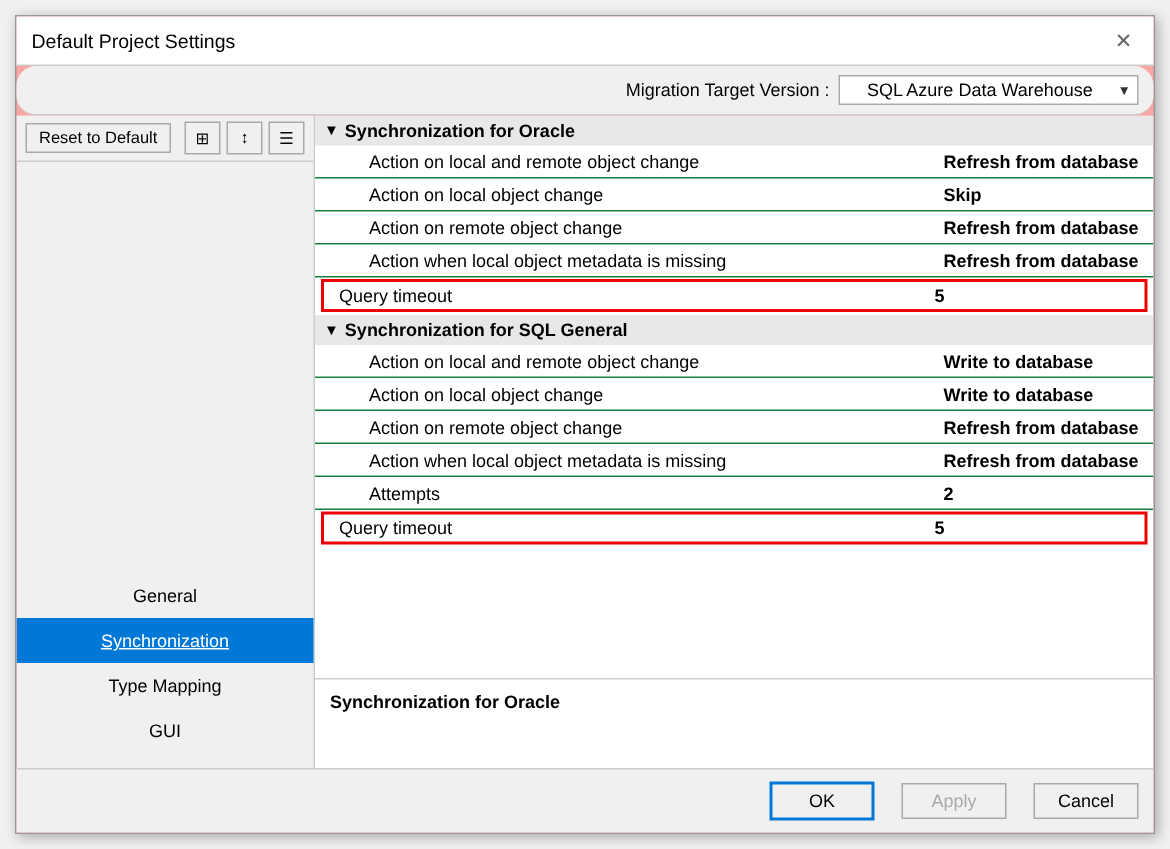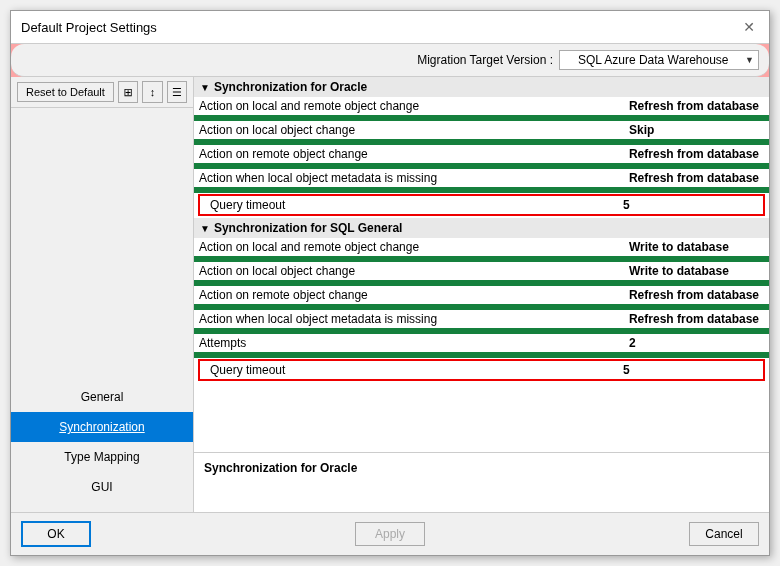--- a/index.html
+++ b/index.html
@@ -85,21 +85,21 @@
       font-size: 9px;
       pointer-events: none;
       color: #333;
     }
     .main-content {
       display: flex;
       flex: 1;
       overflow: hidden;
     }
     .left-panel {
-      width: 183px;
+      width: 199px;
       background: #f0f0f0;
       border-right: 1px solid #ccc;
       display: flex;
       flex-direction: column;
     }
     .toolbar {
       display: flex;
       align-items: center;
       padding: 4px 6px;
       border-bottom: 1px solid #ccc;
@@ -167,23 +167,23 @@
       font-size: 12px;
       cursor: pointer;
     }
     .section-header .chevron {
       margin-right: 4px;
       font-size: 10px;
     }
     .setting-row {
       display: flex;
       align-items: center;
-      padding: 2px 10px 2px 5px;
+      padding: 2px 10px 2px 36px;
       min-height: 22px;
-      border-bottom: 6px solid #15803d;
+      border-bottom: 1px solid #15803d;
     }
     .setting-row.highlighted {
       border: 2px solid #e00;
       margin: 1px 4px;
       padding: 2px 10px;
     }
     .setting-name {
       flex: 1;
       font-size: 12px;
       color: #000;
@@ -204,22 +204,22 @@
     .bottom-section-title {
       font-weight: bold;
       font-size: 12px;
       color: #000;
     }
     .footer {
       background: #f0f0f0;
       border-top: 1px solid #ccc;
       padding: 8px 10px;
       display: flex;
-      justify-content: space-between;
-      gap: 6px;
+      justify-content: flex-end;
+      gap: 18px;
       align-items: center;
     }
     .footer-btn {
       min-width: 70px;
       padding: 4px 12px;
       font-size: 12px;
       border: 1px solid #aaa;
       background: #f0f0f0;
       cursor: pointer;
     }

